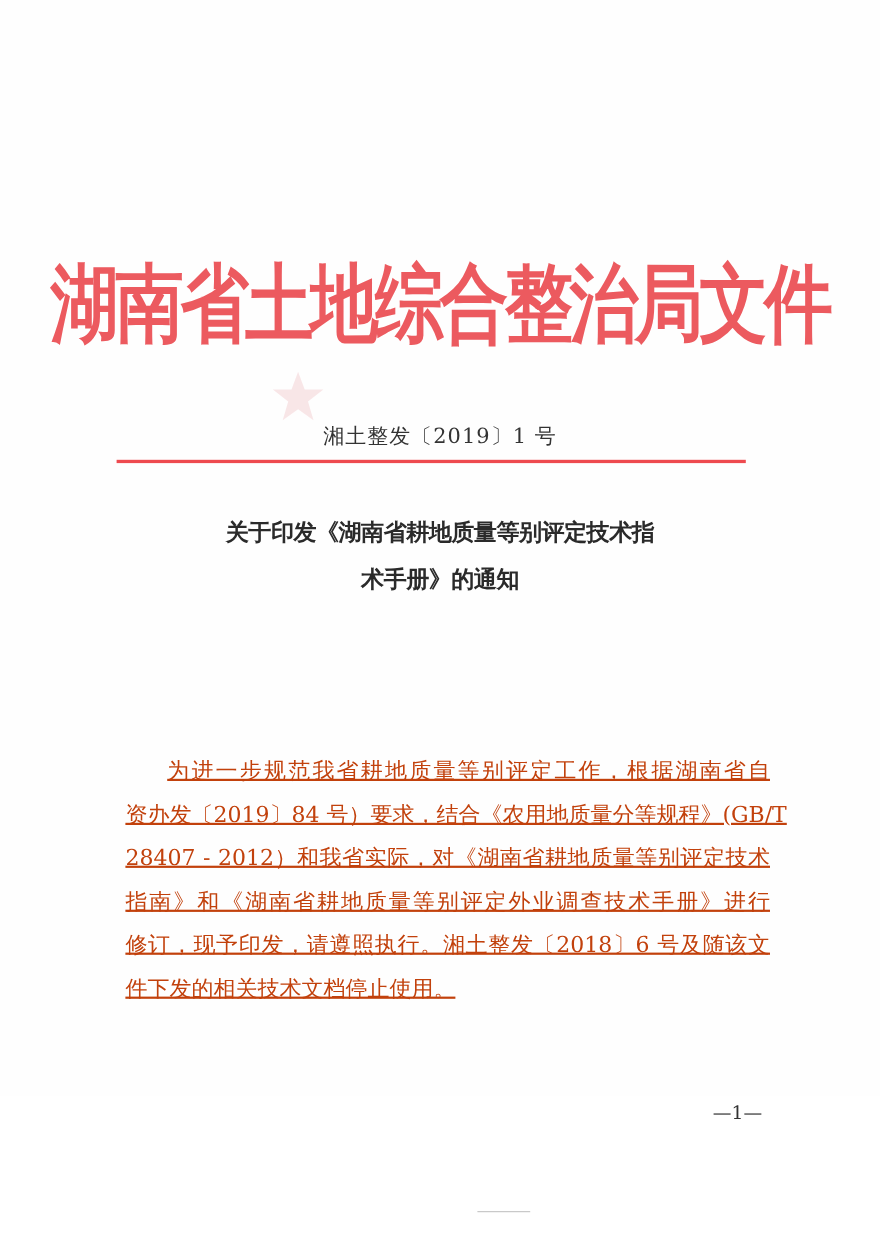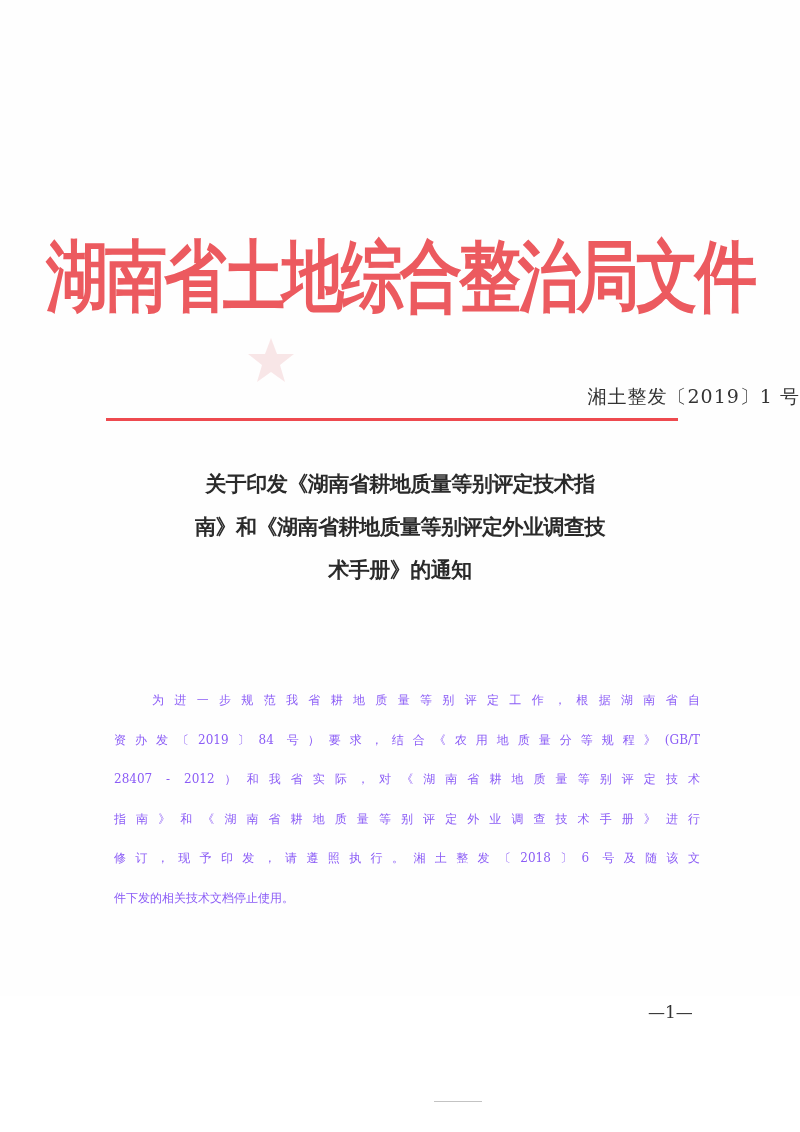--- a/index.html
+++ b/index.html
@@ -43,21 +43,21 @@
       top: 336px;
       width: 50px;
       height: 48px;
       opacity: 0.25;
     }
     .doc-number {
       position: absolute;
       left: 0;
       top: 384px;
       width: 800px;
-      text-align: right;
+      text-align: center;
       font-size: 19px;
       color: #333;
       letter-spacing: 1px;
     }
     .red-rule {
       position: absolute;
       left: 106px;
       top: 418px;
       width: 572px;
       height: 3px;
@@ -86,23 +86,24 @@
       top: 642px;
       font-size: 19px;
       color: #333;
       letter-spacing: 1.5px;
     }
     .body-text {
       position: absolute;
       left: 114px;
       top: 681px;
       width: 586px;
-      font-size: 12px;
+      font-size: 20px;
       line-height: 39.5px;
-      color: #8b5cf6;
+      color: #c2410c;
+      text-decoration: underline;
     }
     .body-text .bline {
       display: block;
       white-space: nowrap;
       text-align: justify;
       text-align-last: justify;
       height: 39.5px;
     }
     .body-text .bline.indent {
       padding-left: 38px;
@@ -134,21 +135,20 @@
   <svg class="seal-star" viewBox="0 0 50 48">
     <polygon points="25,2 31,18 48,18 34,29 39,46 25,36 11,46 16,29 2,18 19,18" fill="#e9a0a6"></polygon>
   </svg>
 
   <div class="doc-number">湘土整发〔2019〕1 号</div>
 
   <div class="red-rule"></div>
 
   <div class="notice-title">
     <span class="line">关于印发《湖南省耕地质量等别评定技术指</span>
-    <span class="line">南》和《湖南省耕地质量等别评定外业调查技</span>
     <span class="line">术手册》的通知</span>
   </div>
 
 
   <div class="body-text">
     <span class="bline indent">为进一步规范我省耕地质量等别评定工作，根据湖南省自</span>
     <span class="bline">资办发〔2019〕84 号）要求，结合《农用地质量分等规程》(GB/T</span>
     <span class="bline">28407 - 2012）和我省实际，对《湖南省耕地质量等别评定技术</span>
     <span class="bline">指南》和《湖南省耕地质量等别评定外业调查技术手册》进行</span>
     <span class="bline">修订，现予印发，请遵照执行。湘土整发〔2018〕6 号及随该文</span>

